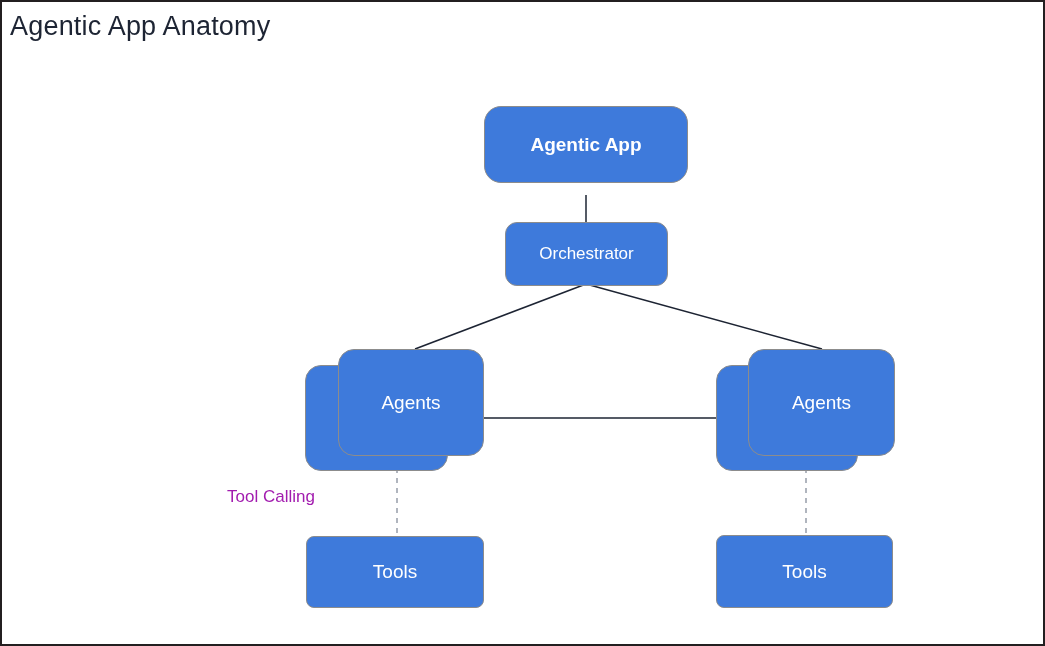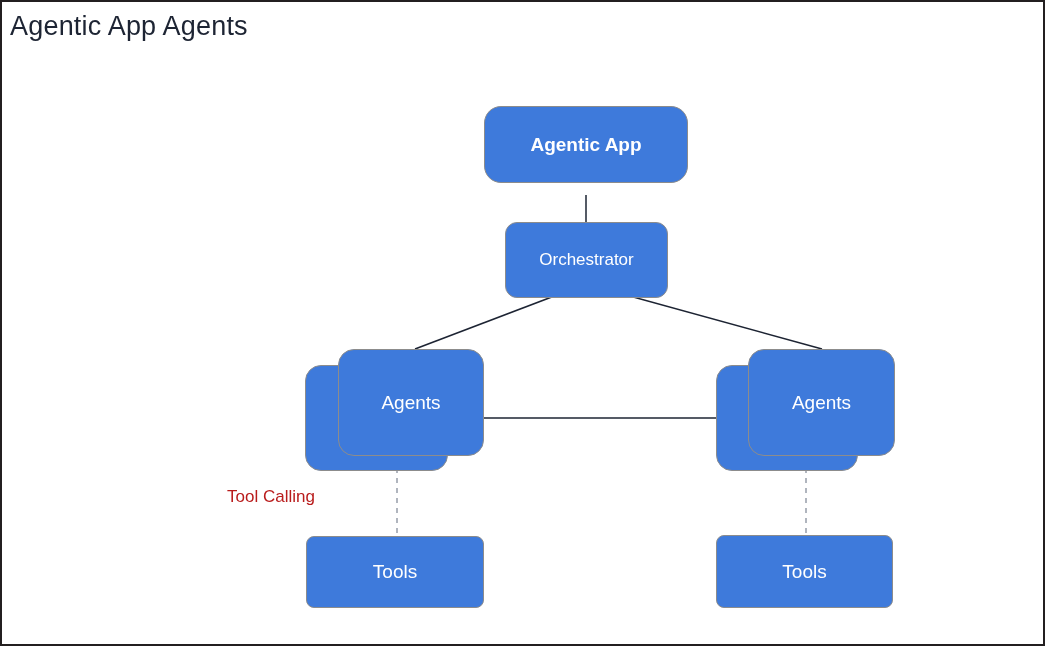--- a/index.html
+++ b/index.html
@@ -44,21 +44,21 @@
     color: #ffffff;
   }
   .node-agentic-app {
     left: 482px; top: 104px; width: 204px; height: 77px;
     border-radius: 17px;
     font-size: 19px;
     font-weight: 700;
     z-index: 3;
   }
   .node-orchestrator {
-    left: 503px; top: 220px; width: 163px; height: 76px;
+    left: 503px; top: 220px; width: 163px; height: 64px;
     border-radius: 12px;
     font-size: 17px;
     z-index: 3;
   }
   .agents-back {
     border-radius: 16px;
     z-index: 1;
   }
   .agents-front {
     border-radius: 16px;
@@ -74,30 +74,30 @@
     font-size: 19px;
     z-index: 2;
   }
   .tools-left  { left: 304px; top: 534px; width: 178px; height: 72px; }
   .tools-right { left: 714px; top: 533px; width: 177px; height: 73px; }
   .edge-label {
     position: absolute;
     left: 225px;
     top: 485px;
     font-size: 17px;
-    color: #b91c1c;
+    color: #a21caf;
     z-index: 2;
   }
 </style>
 </head>
 <body>
 
 <div class="canvas">
 
-  <div class="page-title">Agentic App Agents</div>
+  <div class="page-title">Agentic App Anatomy</div>
 
   <svg class="edges-svg" viewBox="0 0 1041 642" xmlns="http://www.w3.org/2000/svg">
     <line x1="584" y1="193" x2="584" y2="220" stroke="#1d2433" stroke-width="1.5"></line>
     <line x1="584" y1="282" x2="413" y2="347" stroke="#1d2433" stroke-width="1.5"></line>
     <line x1="584" y1="282" x2="820" y2="347" stroke="#1d2433" stroke-width="1.5"></line>
     <line x1="482" y1="416" x2="714" y2="416" stroke="#1d2433" stroke-width="1.5"></line>
     <line x1="395" y1="466" x2="395" y2="533" stroke="#8f96a3" stroke-width="1.4" stroke-dasharray="5,5"></line>
     <line x1="804" y1="466" x2="804" y2="532" stroke="#8f96a3" stroke-width="1.4" stroke-dasharray="5,5"></line>
   </svg>
 

